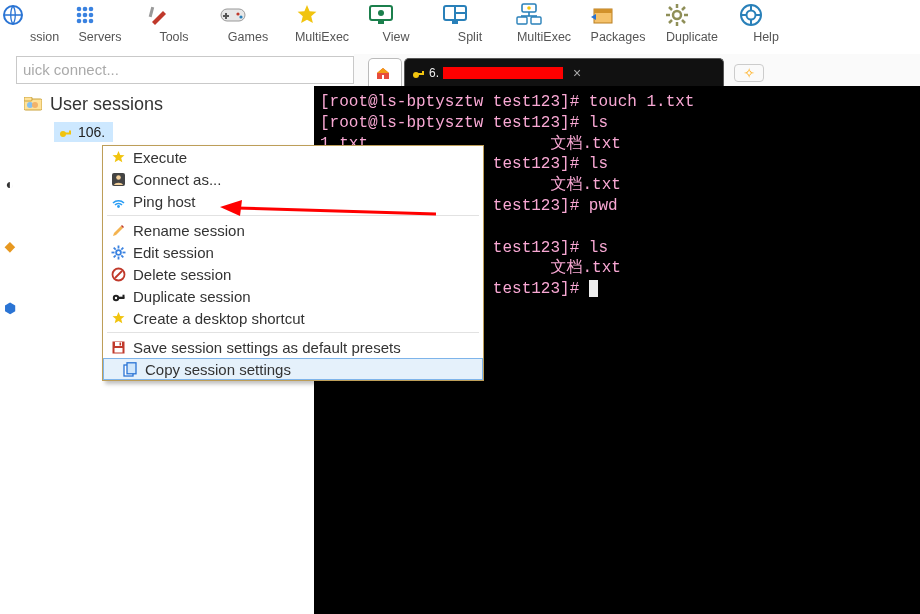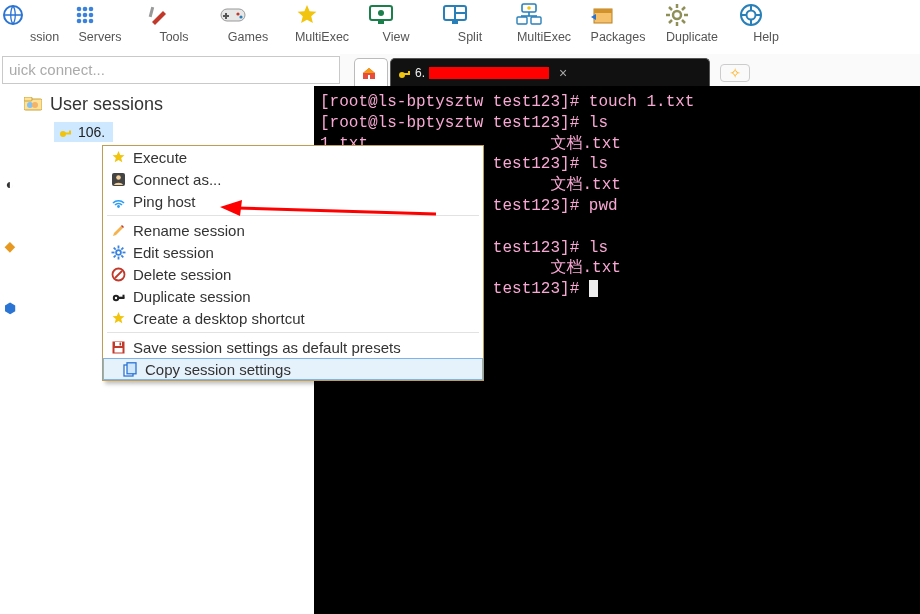--- a/index.html
+++ b/index.html
@@ -40,21 +40,21 @@
   .tb-lbl { margin-top: 2px; margin-left: 30px; }
 
   
   .qc-row { display:flex; align-items:center; height:32px; }
   .qc {
     width: 338px; height: 28px;
     border: 1px solid #c9c9c9;
     padding-left: 6px;
     font-size: 15px;
     color: #aaa;
-    margin-left: 2px;
+    margin-left: 16px;
     line-height: 26px;
     background:#fff;
   }
 
   
   .tabs-strip { flex:1; height:32px; background:#fafafa; display:flex; align-items:flex-end; padding-left:14px;}
   .tab {
     height:28px; border:1px solid #bbb; border-bottom:none;
     border-radius:5px 5px 0 0;
     background:#fff;

